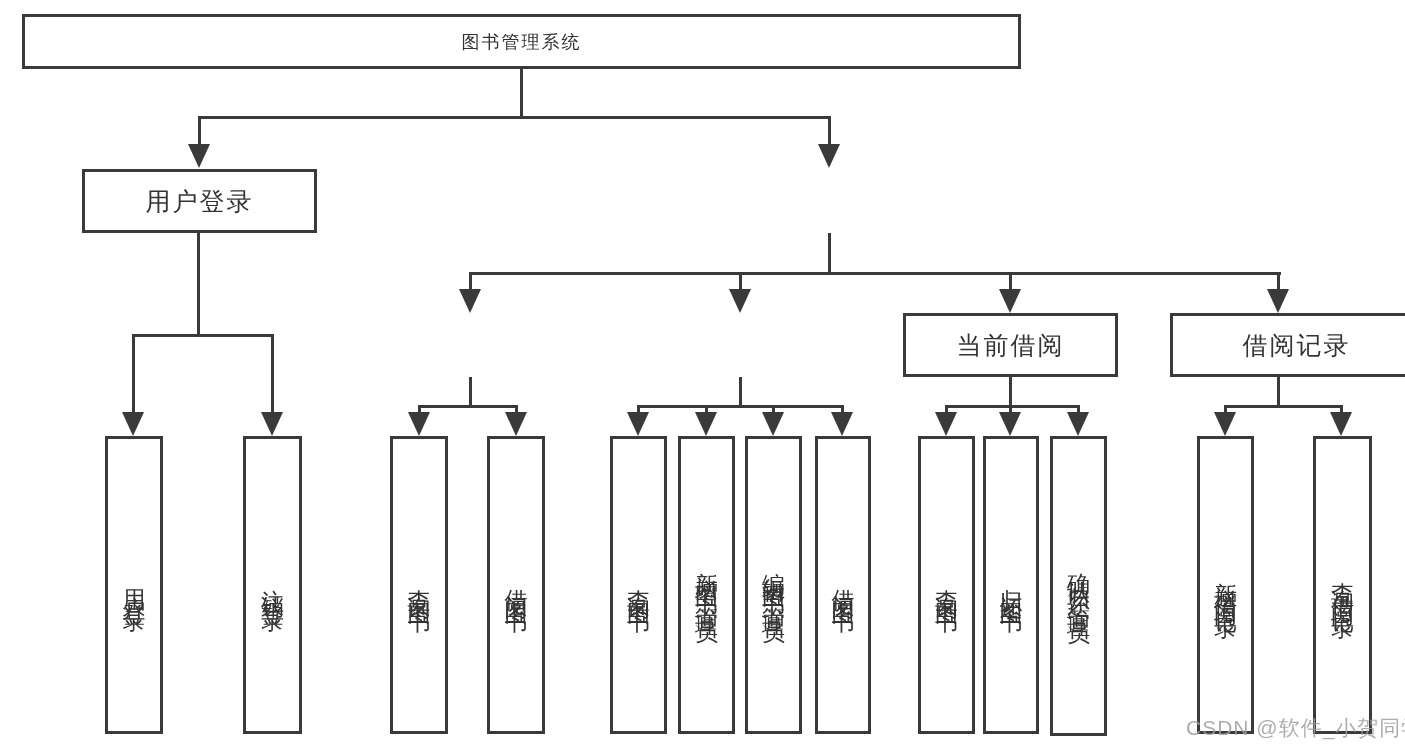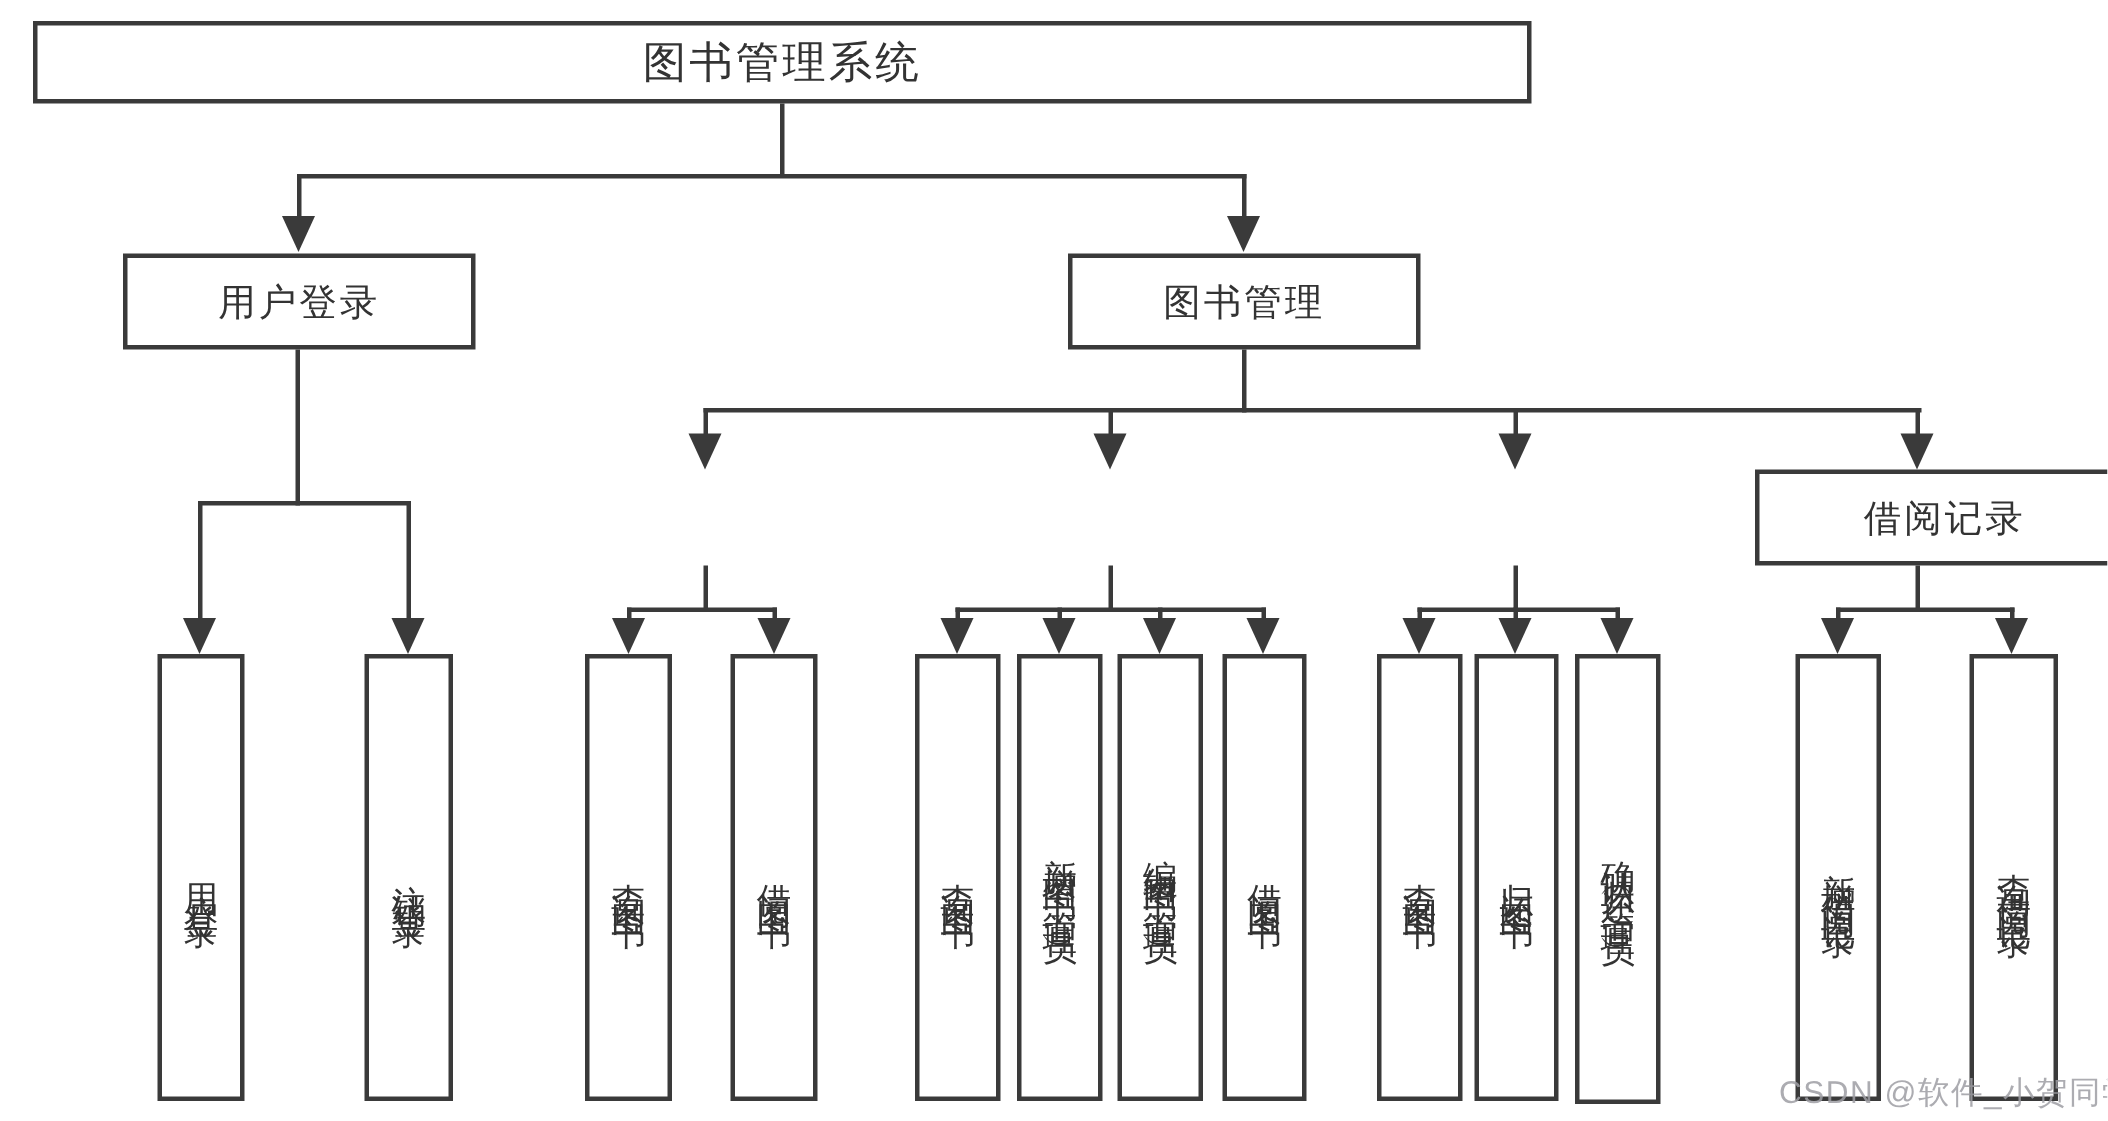--- a/index.html
+++ b/index.html
@@ -8,21 +8,21 @@
     background:#ffffff; overflow:hidden;
     font-family:"Liberation Sans","DejaVu Sans",sans-serif;
     color:#333333;
   }
   .box {
     position:absolute; background:#ffffff;
     border:3px solid #3a3a3a; box-sizing:border-box;
     display:flex; align-items:center; justify-content:center;
   }
   .hlabel { font-size:25px; letter-spacing:2px; white-space:nowrap; }
-  .root-label { font-size:29px; letter-spacing:2px; }
+  .root-label { font-size:18px; letter-spacing:2px; }
   .vlabel {
     writing-mode:vertical-lr; text-orientation:mixed;
     font-size:23px; letter-spacing:7px; line-height:1; white-space:nowrap;
   }
   .line { position:absolute; background:#3a3a3a; }
   .arrow {
     position:absolute; width:0; height:0;
     border-left:11px solid transparent;
     border-right:11px solid transparent;
     border-top:24px solid #3a3a3a;
@@ -39,26 +39,26 @@
 <div id="stage">
 
   <div class="box" style="left:22px; top:14px; width:999px; height:55px;">
     <span class="root-label">图书管理系统</span>
   </div>
 
   <div class="box" style="left:82px; top:169px; width:235px; height:64px;">
     <span class="hlabel">用户登录</span>
   </div>
 
-  <div class="box" style="left:712px; top:169px; width:235px; height:64px;">
-    <span class="hlabel">图书管理</span>
-  </div>
 
 
 
+  <div class="box" style="left:903px; top:313px; width:215px; height:64px;">
+    <span class="hlabel">当前借阅</span>
+  </div>
 
   <div class="box" style="left:1170px; top:313px; width:253px; height:64px;">
     <span class="hlabel">借阅记录</span>
   </div>
 
   <div class="box" style="left:105px; top:436px; width:58px; height:298px;">
     <span class="vlabel">用户登录</span>
   </div>
 
   <div class="box" style="left:243px; top:436px; width:59px; height:298px;">

